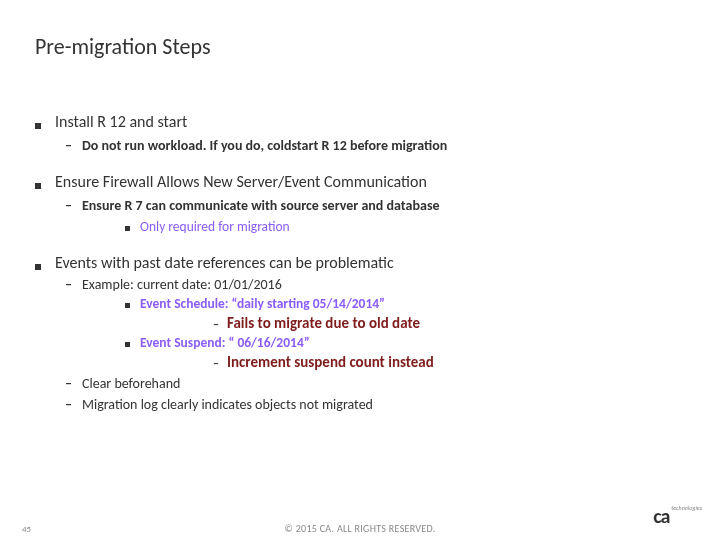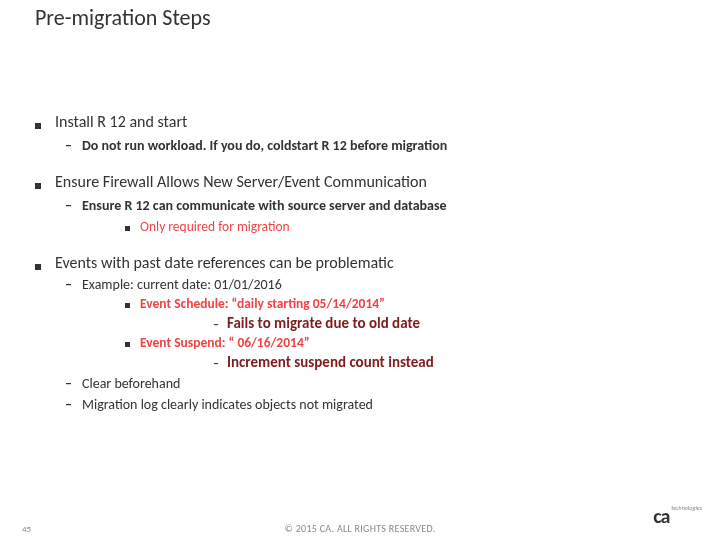--- a/index.html
+++ b/index.html
@@ -7,21 +7,21 @@
     width: 720px;
     height: 540px;
     background: #fff;
     font-family: Calibri, "Segoe UI", Arial, sans-serif;
     color: #333;
     position: relative;
     overflow: hidden;
   }
   .title {
     position: absolute;
-    top: 4px;
+    top: 33px;
     left: 35px;
     font-size: 22px;
     font-weight: 400;
     color: #333;
   }
   .content {
     position: absolute;
     top: 112px;
     left: 35px;
     right: 35px;
@@ -34,21 +34,21 @@
   }
   .b1-text { font-size: 16px; font-weight: 400; color: #333; }
   .b2 { margin-left: 30px; margin-top: 6px; margin-bottom: 4px; }
   .b2-row { display: flex; align-items: baseline; }
   .b2-mark { font-size: 14px; font-weight: bold; margin-right: 10px; color: #333; }
   .b2-text { font-size: 14px; font-weight: bold; color: #333; text-align: center; }
   .b2-text.nw { font-weight: 400; }
   .b3 { margin-left: 60px; margin-top: 4px; }
   .b3-row { display: flex; align-items: baseline; }
   .b3-mark { width: 5px; height: 5px; background: #333; margin-right: 10px; margin-top: 6px; flex-shrink: 0; }
-  .b3-text { font-size: 13.5px; font-weight: 400; color: #ef4444; }
+  .b3-text { font-size: 13.5px; font-weight: 400; color: #8b5cf6; }
   .b3-text.bold { font-weight: bold; }
   .b4 { margin-left: 88px; margin-top: 4px; }
   .b4-row { display: flex; align-items: baseline; }
   .b4-mark { font-size: 12px; font-weight: bold; margin-right: 8px; color: #333; }
   .b4-text { font-size: 15px; font-weight: 700; color: #7f1d1d; }
   .footer {
     position: absolute;
     bottom: 12px;
     left: 0; right: 0;
     display: flex;
@@ -113,21 +113,21 @@
   </div>
 
   <div class="b1">
     <div class="b1-row">
       <span class="b1-mark"></span>
       <span class="b1-text">Ensure Firewall Allows New Server/Event Communication</span>
     </div>
     <div class="b2">
       <div class="b2-row">
         <span class="b2-mark">–</span>
-        <span class="b2-text">Ensure R 12 can communicate with source server and database</span>
+        <span class="b2-text">Ensure R 7 can communicate with source server and database</span>
       </div>
       <div class="b3">
         <div class="b3-row">
           <span class="b3-mark"></span>
           <span class="b3-text">Only required for migration</span>
         </div>
       </div>
     </div>
   </div>
 

